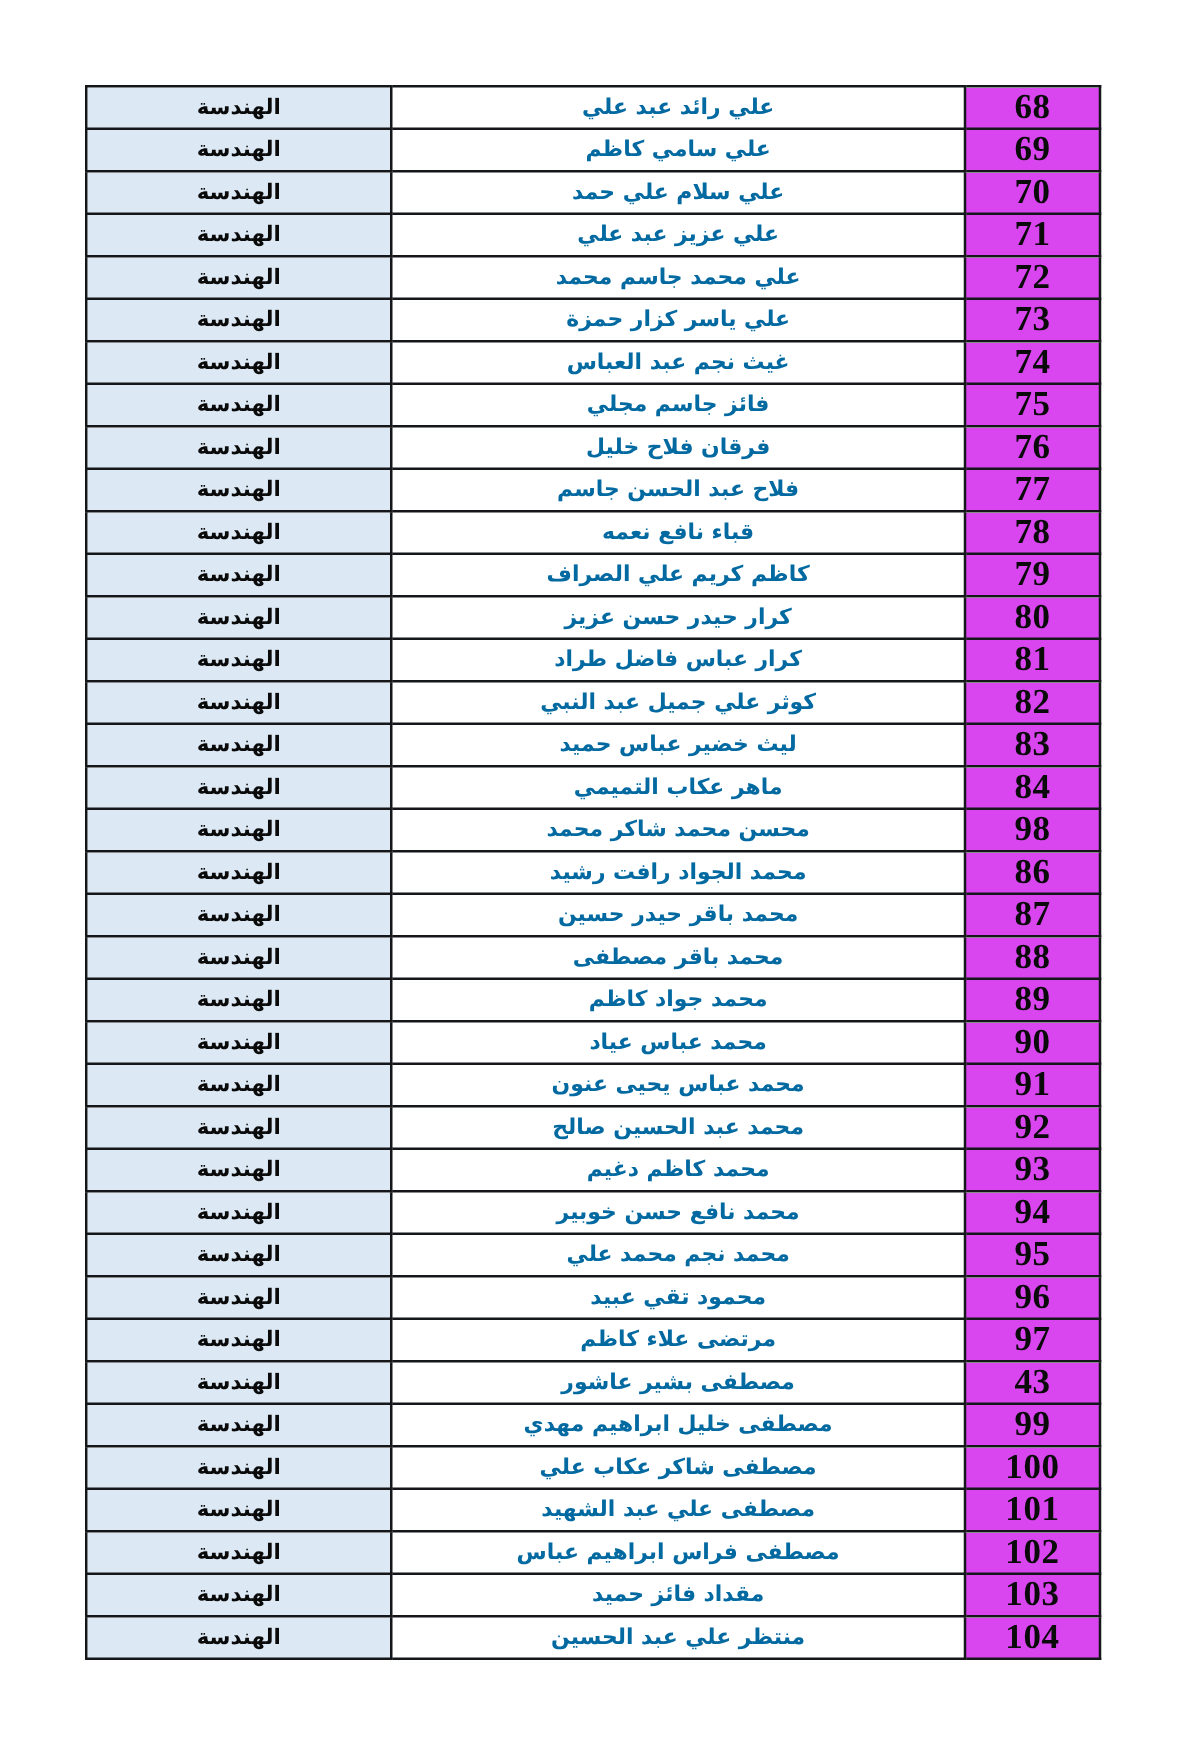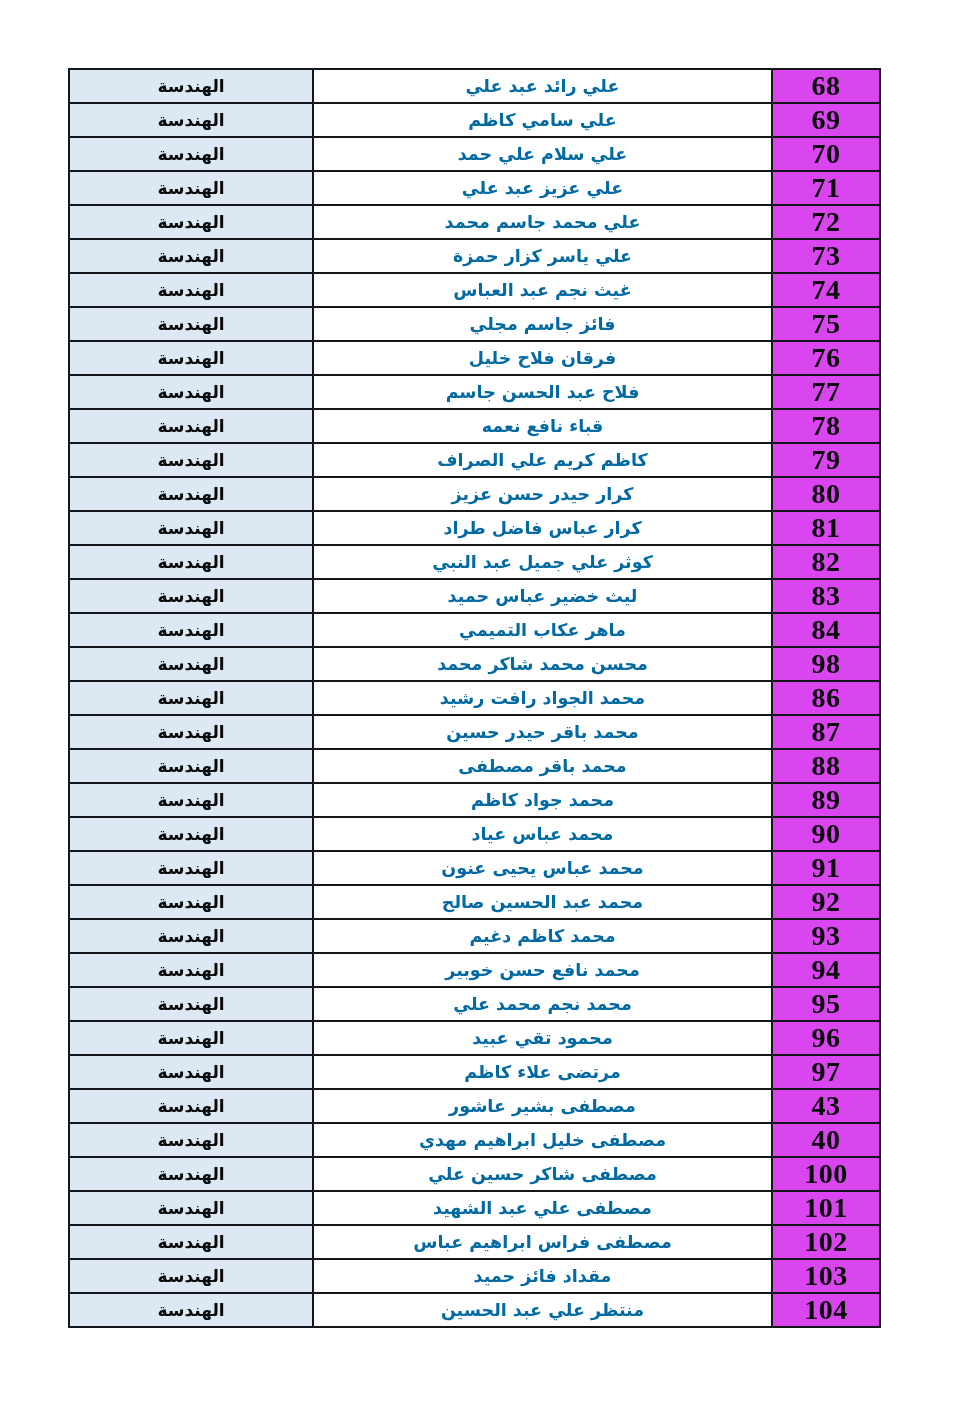--- a/index.html
+++ b/index.html
@@ -247,26 +247,26 @@
 
   <tr>
     <td class="dept" dir="rtl">الهندسة</td>
     <td class="name" dir="rtl">مصطفى بشير عاشور</td>
     <td class="num" dir="ltr">43</td>
   </tr>
 
   <tr>
     <td class="dept" dir="rtl">الهندسة</td>
     <td class="name" dir="rtl">مصطفى خليل ابراهيم مهدي</td>
-    <td class="num" dir="ltr">40</td>
-  </tr>
-
-  <tr>
-    <td class="dept" dir="rtl">الهندسة</td>
-    <td class="name" dir="rtl">مصطفى شاكر حسين علي</td>
+    <td class="num" dir="ltr">99</td>
+  </tr>
+
+  <tr>
+    <td class="dept" dir="rtl">الهندسة</td>
+    <td class="name" dir="rtl">مصطفى شاكر عكاب علي</td>
     <td class="num" dir="ltr">100</td>
   </tr>
 
   <tr>
     <td class="dept" dir="rtl">الهندسة</td>
     <td class="name" dir="rtl">مصطفى علي عبد الشهيد</td>
     <td class="num" dir="ltr">101</td>
   </tr>
 
   <tr>

